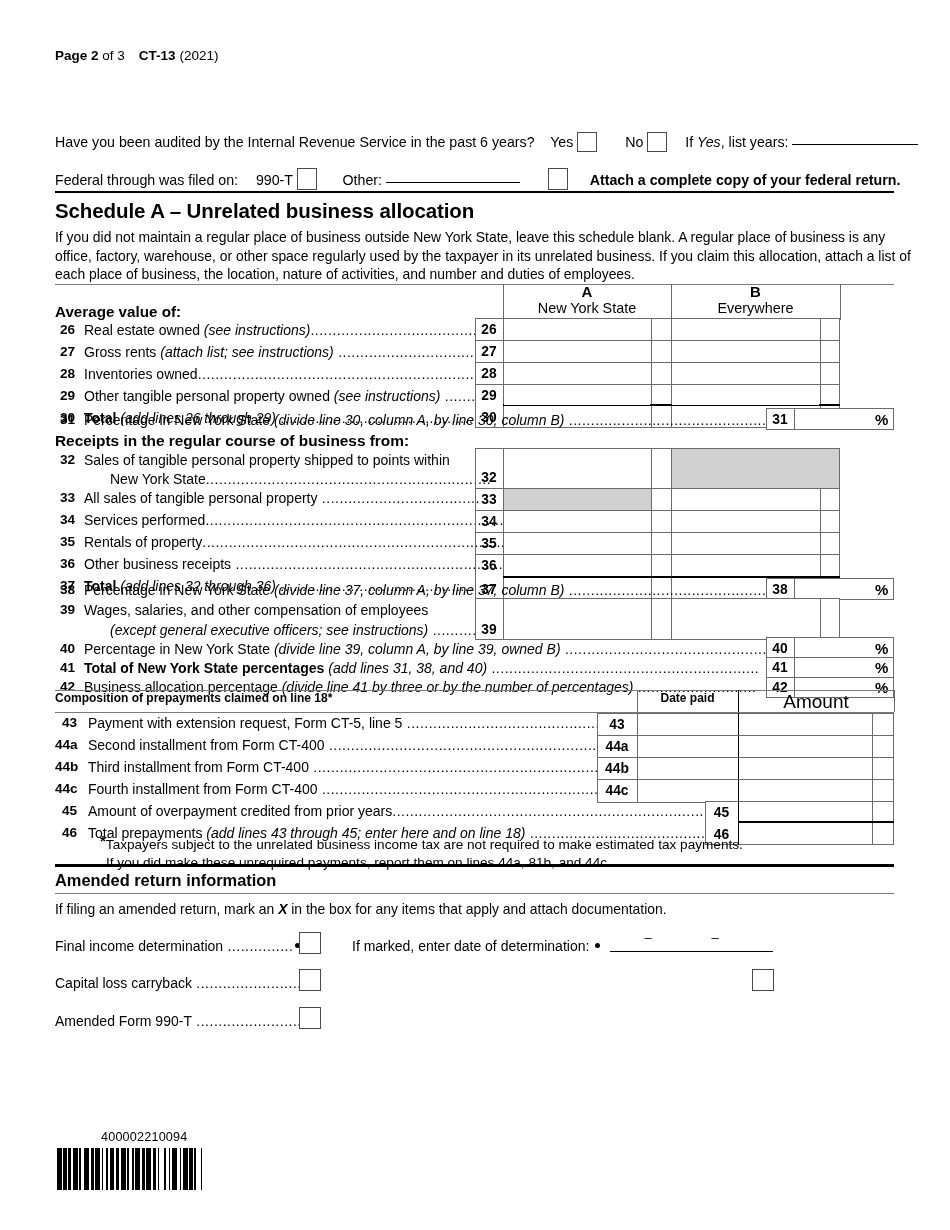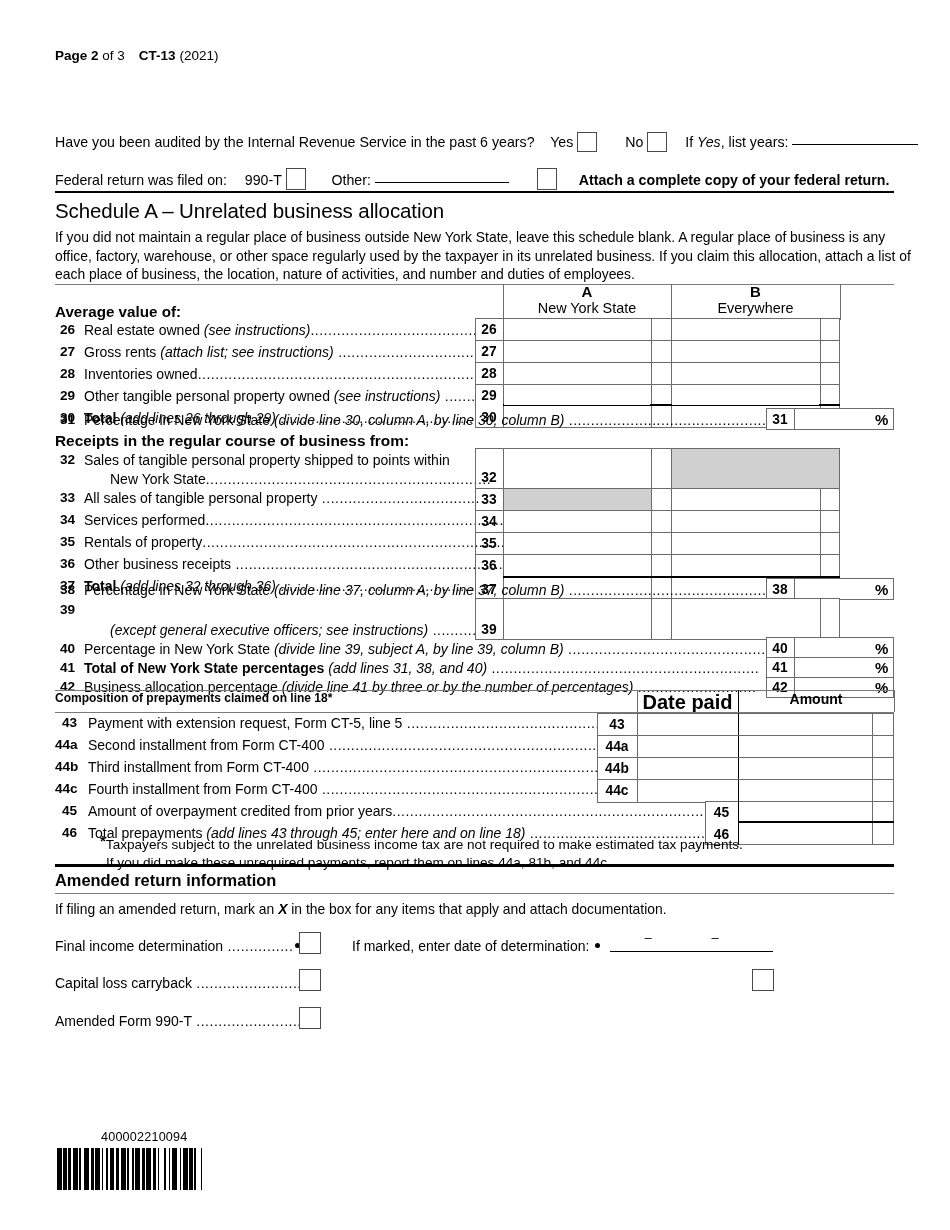--- a/index.html
+++ b/index.html
@@ -30,21 +30,21 @@
   .cb.tall { height:22px; }
   .ul-line { display:inline-block; border-bottom:1.2px solid #000; vertical-align:2px; }
   .ital { font-style:italic; }
   .bold { font-weight:bold; }
 
   .hr-thin { position:absolute; background:#7a7a7a; height:1px; }
   .hr-med  { position:absolute; background:#000; height:1.6px; }
   .hr-thick{ position:absolute; background:#000; height:2.6px; }
 
   
-  .sched-title { position:absolute; left:55px; top:199px; font-size:20.5px; font-weight:normal; letter-spacing:-0.1px; }
+  .sched-title { position:absolute; left:55px; top:199px; font-size:20.5px; font-weight:bold; letter-spacing:-0.1px; }
   .sched-body { position:absolute; left:55px; top:228px; width:860px; font-size:13.9px; line-height:18.6px; }
 
   
   .lbl { position:absolute; font-size:14px; white-space:nowrap; }
   .num { position:absolute; font-size:13.6px; font-weight:bold; text-align:left; }
   .dots { letter-spacing:0.5px; }
 
   .cell { position:absolute; border:1px solid #6b6b6b; background:#fff; }
   .cell.shade { background:#d0d0d0; }
   .vline { position:absolute; background:#6b6b6b; width:1px; }
@@ -99,21 +99,21 @@
     <span style="display:inline-block;width:20px"></span>
     <span>No</span>
     <span class="cb"></span>
     <span style="display:inline-block;width:10px"></span>
     <span>If</span>
     <span class="ital">Yes</span><span>, list years:</span>
     <span class="ul-line" style="width:126px;height:15px"></span>
   </div>
 
   <div class="row-filed">
-    <span>Federal return was filed on:</span>
+    <span>Federal through was filed on:</span>
     <span style="display:inline-block;width:10px"></span>
     <span>990-T</span>
     <span class="cb tall"></span>
     <span style="display:inline-block;width:18px"></span>
     <span>Other:</span>
     <span class="ul-line" style="width:134px;height:15px"></span>
     <span style="display:inline-block;width:20px"></span>
     <span class="cb tall"></span>
     <span style="display:inline-block;width:14px"></span>
     <span class="bold">Attach a complete copy of your federal return.</span>
@@ -247,33 +247,34 @@
 
   <div class="num" style="left:60px; top:582px;">38</div>
   <div class="lbl" style="left:84px; top:582px;">Percentage in New York State <span class="ital">(divide line 37, column A, by line 37, column B)</span><span class="dots"> ......................................................</span></div>
   <div class="cell" style="left:766px; top:578px; width:128px; height:22px;"></div>
   <div class="vline" style="left:794px; top:578px; height:22px;"></div>
   <div class="boxnum" style="left:766px; top:578px; width:28px; height:22px;">38</div>
   <div class="cell" style="left:795px;top:579px;width:78px;height:20px;border:0;"></div>
   <div class="pct" style="left:875px; top:581px;">%</div>
 
   <div class="num" style="left:60px; top:602px;">39</div>
+  <div class="lbl" style="left:84px; top:602px;">Wages, salaries, and other compensation of employees</div>
   <div class="lbl" style="left:110px; top:622px;"><span class="ital">(except general executive officers; see instructions)</span><span class="dots"> ....................</span></div>
 
   <div class="cell" style="left:475px; top:598px; width:365px; height:42px;"></div>
   <div class="vline" style="left:503px; top:598px; height:42px;"></div>
   <div class="vline" style="left:651px; top:598px; height:42px;"></div>
   <div class="vline" style="left:671px; top:598px; height:42px;"></div>
   <div class="vline" style="left:820px; top:598px; height:42px;"></div>
   <div class="boxnum" style="left:475px; top:618px; width:28px; height:22px;">39</div>
   <div class="cell" style="left:504px;top:599px;width:146px;height:40px;border:0;"></div>
   <div class="cell" style="left:672px;top:599px;width:147px;height:40px;border:0;"></div>
 
   <div class="num" style="left:60px; top:641px;">40</div>
-  <div class="lbl" style="left:84px; top:641px;">Percentage in New York State <span class="ital">(divide line 39, subject A, by line 39, column B)</span><span class="dots"> ......................................................</span></div>
+  <div class="lbl" style="left:84px; top:641px;">Percentage in New York State <span class="ital">(divide line 39, column A, by line 39, owned B)</span><span class="dots"> ......................................................</span></div>
   <div class="cell" style="left:766px; top:637px; width:128px; height:22px;"></div>
   <div class="vline" style="left:794px; top:637px; height:22px;"></div>
   <div class="boxnum" style="left:766px; top:637px; width:28px; height:22px;">40</div>
   <div class="cell" style="left:795px;top:638px;width:78px;height:20px;border:0;"></div>
   <div class="pct" style="left:875px; top:640px;">%</div>
   <div class="hline dark" style="left:794px; top:657px; width:100px;"></div>
 
   <div class="num" style="left:60px; top:660px;">41</div>
   <div class="lbl" style="left:84px; top:660px;"><b>Total of New York State percentages</b> <span class="ital">(add lines 31, 38, and 40)</span><span class="dots"> .............................................................</span></div>
   <div class="cell" style="left:766px; top:657px; width:128px; height:21px;"></div>
@@ -289,22 +290,22 @@
   <div class="boxnum" style="left:766px; top:677px; width:28px; height:21px;">42</div>
   <div class="cell" style="left:795px;top:678px;width:78px;height:19px;border:0;"></div>
   <div class="pct" style="left:875px; top:679px;">%</div>
 
   <div class="hr-thin" style="left:55px; top:690px; width:839px;"></div>
   <div class="secthdr" style="left:55px; top:691px; font-size:12px;">Composition of prepayments claimed on line 18*</div>
 
   <div class="vline" style="left:637px; top:690px; height:22px;"></div>
   <div class="vline dark" style="left:738px; top:690px; height:22px;"></div>
   <div class="vline" style="left:894px; top:690px; height:22px;"></div>
-  <div class="hdrA" style="left:637px; top:691px; width:101px; font-weight:bold; font-size:20px;">Date paid</div>
-  <div class="hdrA" style="left:738px; top:691px; width:156px; font-weight:bold; font-size:14px;">Amount</div>
+  <div class="hdrA" style="left:637px; top:691px; width:101px; font-weight:bold; font-size:12px;">Date paid</div>
+  <div class="hdrA" style="left:738px; top:691px; width:156px; font-weight:normal; font-size:19px;">Amount</div>
   <div class="hr-thin" style="left:55px; top:712px; width:839px;"></div>
 
   <div class="num" style="left:62px; top:715px;">43</div>
   <div class="lbl" style="left:88px; top:715px;">Payment with extension request, Form CT-5, line 5<span class="dots"> ................................................</span></div>
   <div class="num" style="left:55px; top:737px;">44a</div>
   <div class="lbl" style="left:88px; top:737px;">Second installment from Form CT-400<span class="dots"> .................................................................</span></div>
   <div class="num" style="left:55px; top:759px;">44b</div>
   <div class="lbl" style="left:88px; top:759px;">Third installment from Form CT-400<span class="dots"> ....................................................................</span></div>
   <div class="num" style="left:55px; top:781px;">44c</div>
   <div class="lbl" style="left:88px; top:781px;">Fourth installment from Form CT-400<span class="dots"> ..................................................................</span></div>

